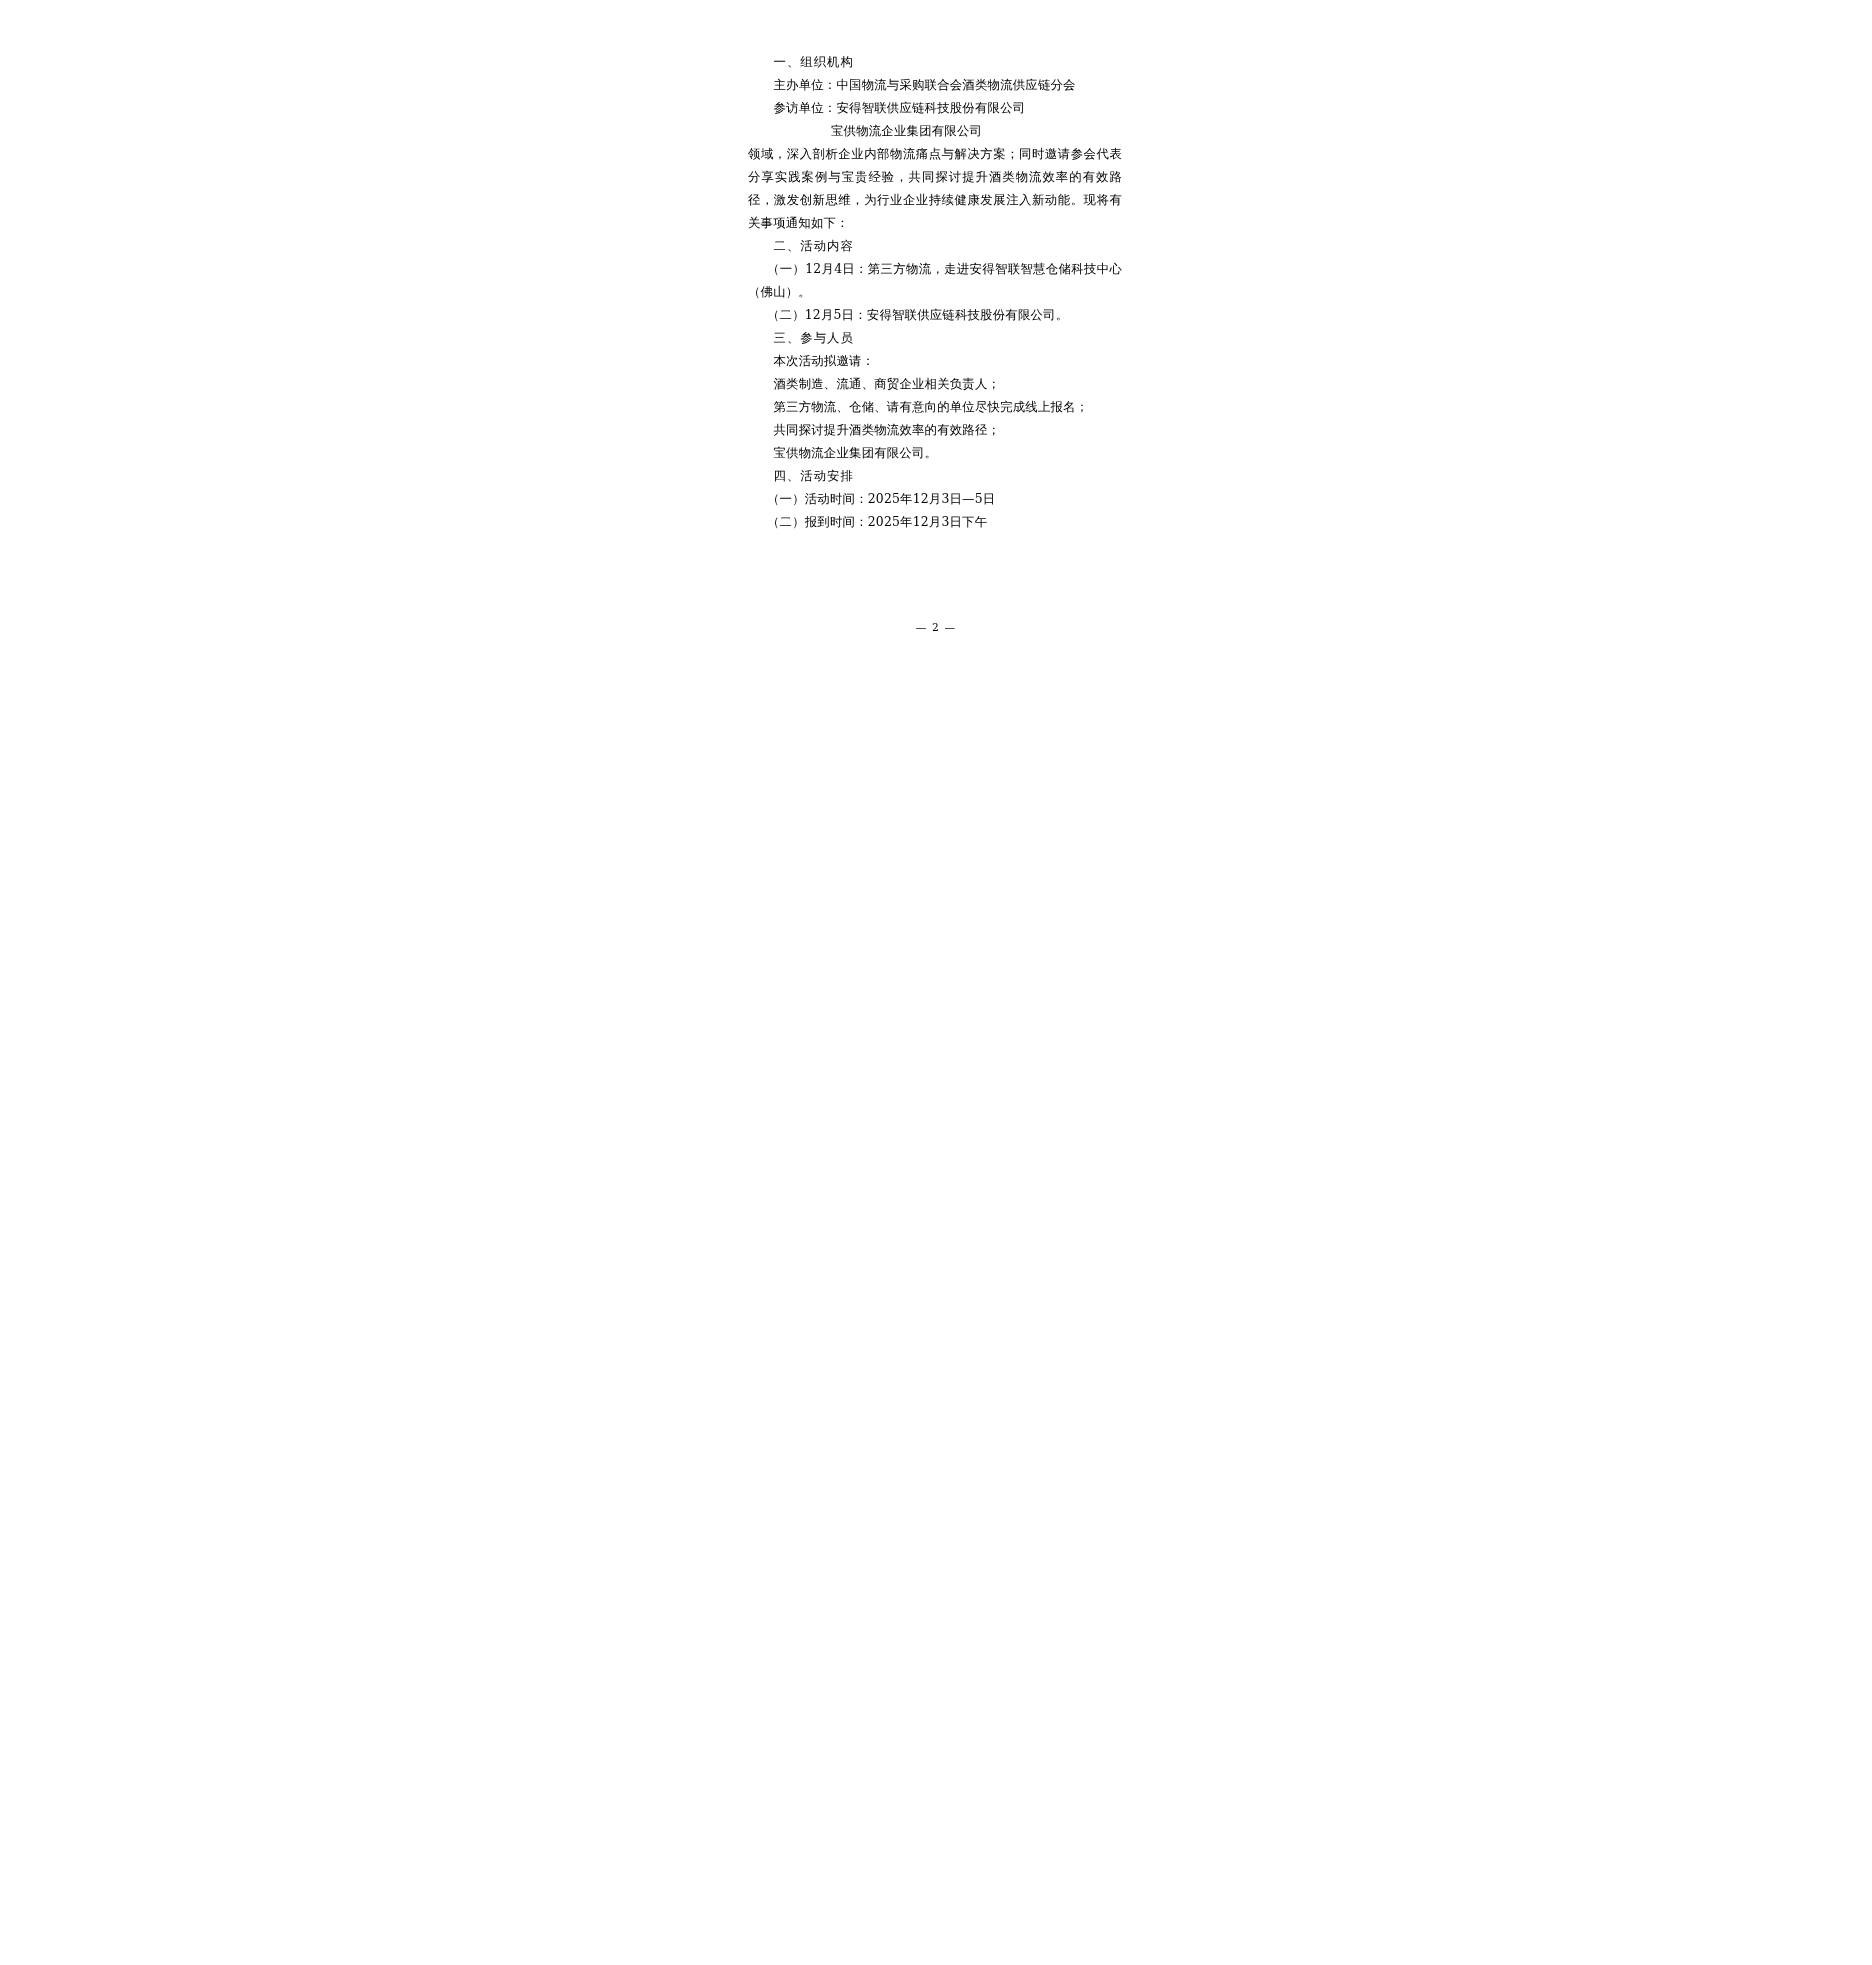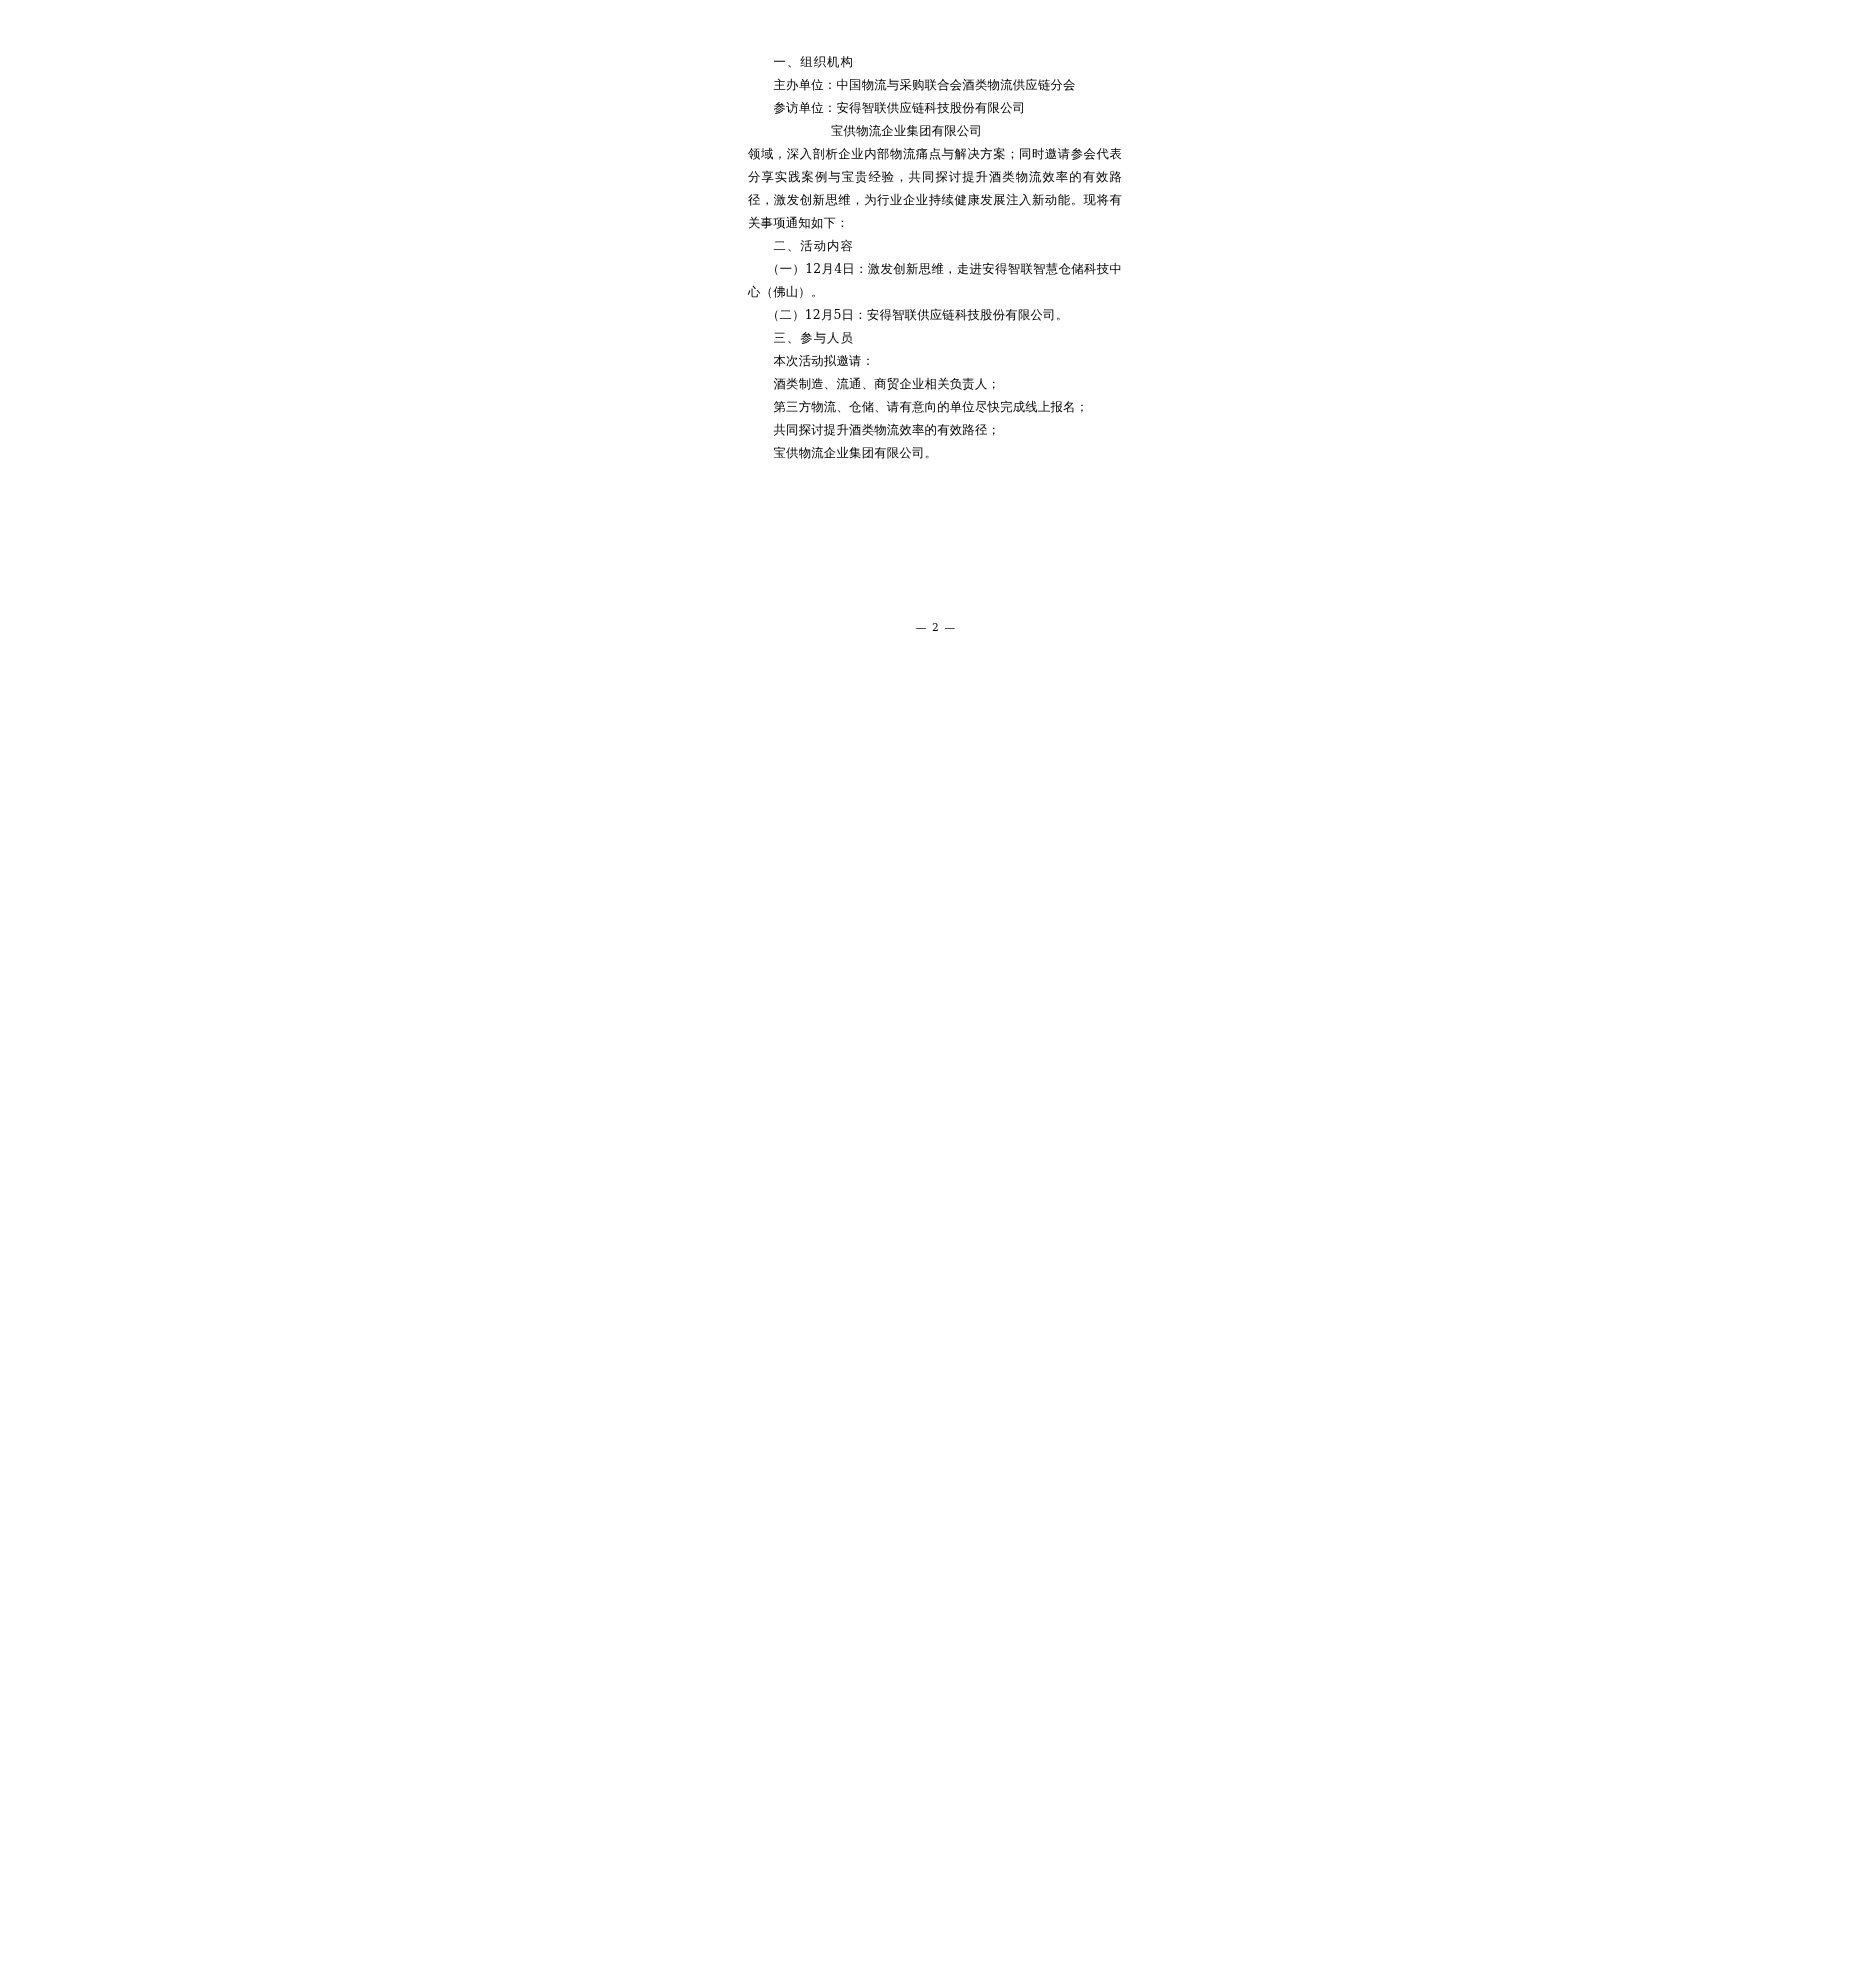--- a/index.html
+++ b/index.html
@@ -122,39 +122,46 @@
       <p class="subline-hang">宝供物流企业集团有限公司</p>
     </div>
 
     <div>
       <p class="para indent-0">领域，深入剖析企业内部物流痛点与解决方案；同时邀请参会代表分享实践案例与宝贵经验，共同探讨提升酒类物流效率的有效路径，激发创新思维，为行业企业持续健康发展注入新动能。现将有关事项通知如下：</p>
     </div>
 
     <div>
       <p class="heading">二、活动内容</p>
 
-      <p class="para-paren">（一）12月4日：激发创新思维，走进安得智联智慧仓储科技中心（佛山）。</p>
+      <p class="para-paren">（一）12月4日：第三方物流，走进安得智联智慧仓储科技中心（佛山）。</p>
 
       <p class="para-paren">（二）12月5日：安得智联供应链科技股份有限公司。</p>
     </div>
 
     <div>
       <p class="heading">三、参与人员</p>
 
       <p class="subline">本次活动拟邀请：</p>
 
       <p class="subline">酒类制造、流通、商贸企业相关负责人；</p>
 
       <p class="subline">第三方物流、仓储、请有意向的单位尽快完成线上报名；</p>
 
       <p class="subline">共同探讨提升酒类物流效率的有效路径；</p>
 
       <p class="subline">宝供物流企业集团有限公司。</p>
 
     </div>
 
+    <div>
+      <p class="heading">四、活动安排</p>
+
+      <p class="para-paren">（一）活动时间：2025年12月3日—5日</p>
+
+      <p class="para-paren">（二）报到时间：2025年12月3日下午</p>
+    </div>
 
   </div>
 
   <div class="footer">— 2 —</div>
 
 </div>
 
 
 </body></html>

